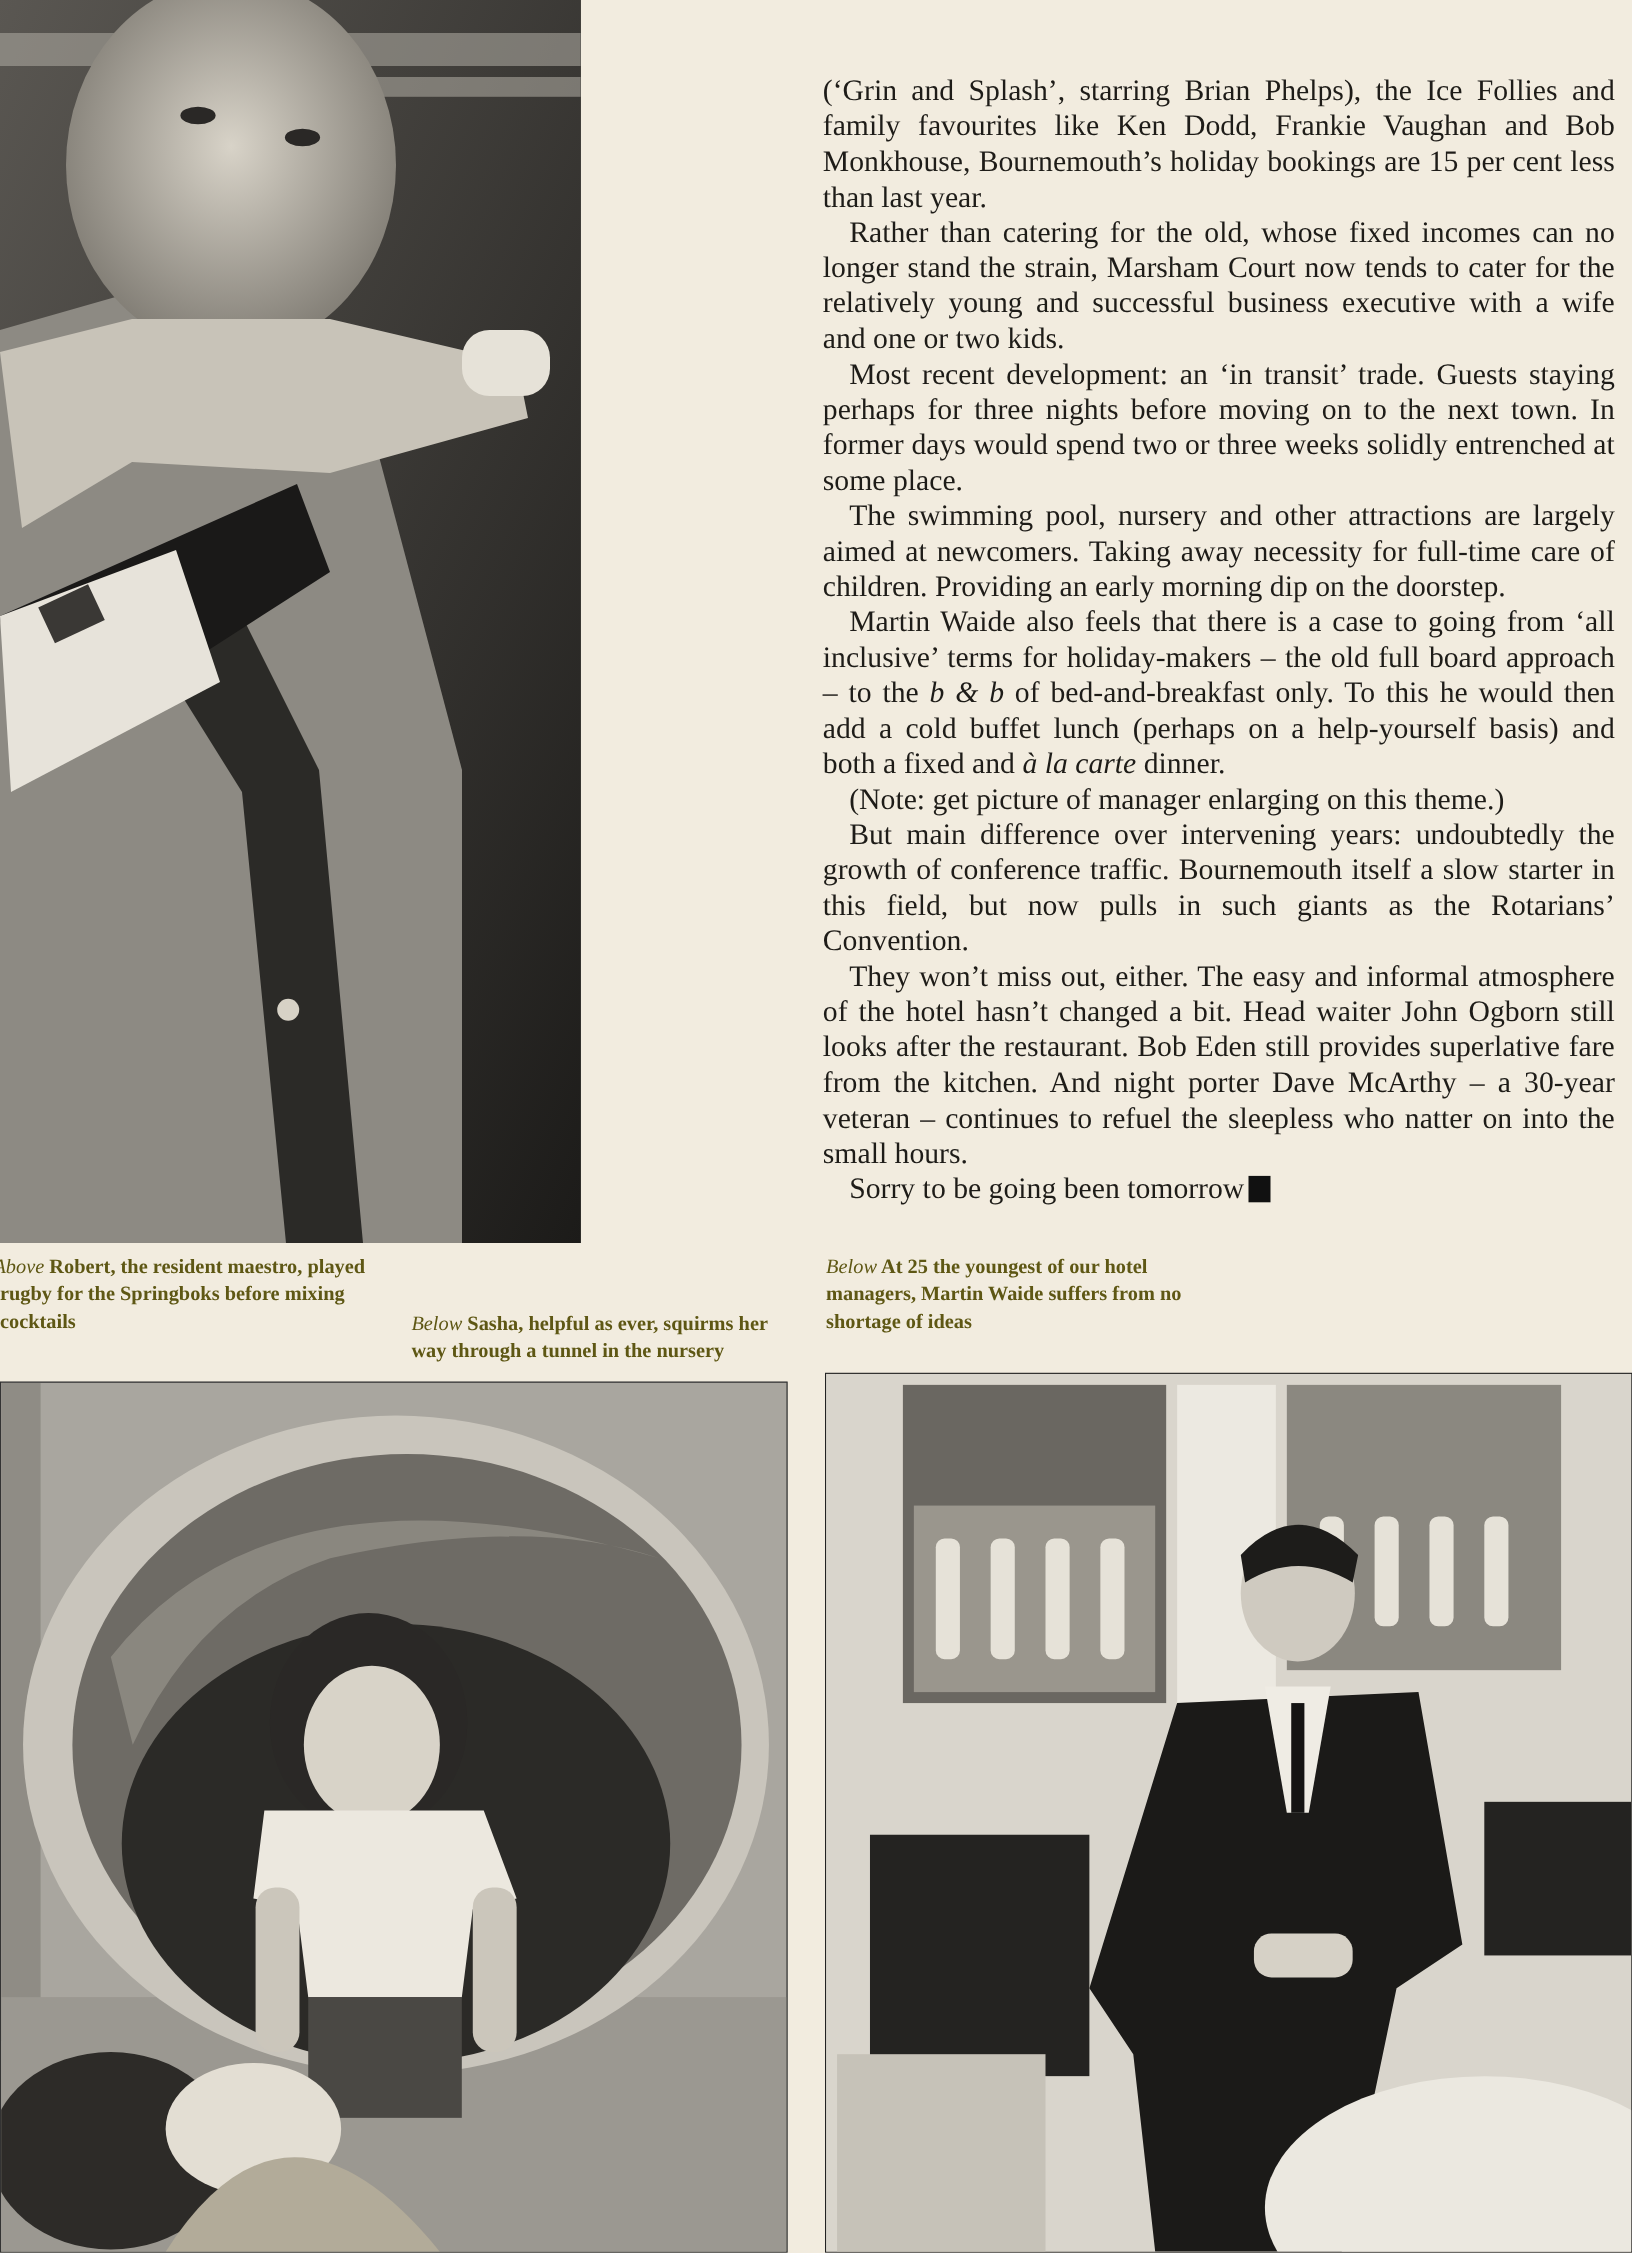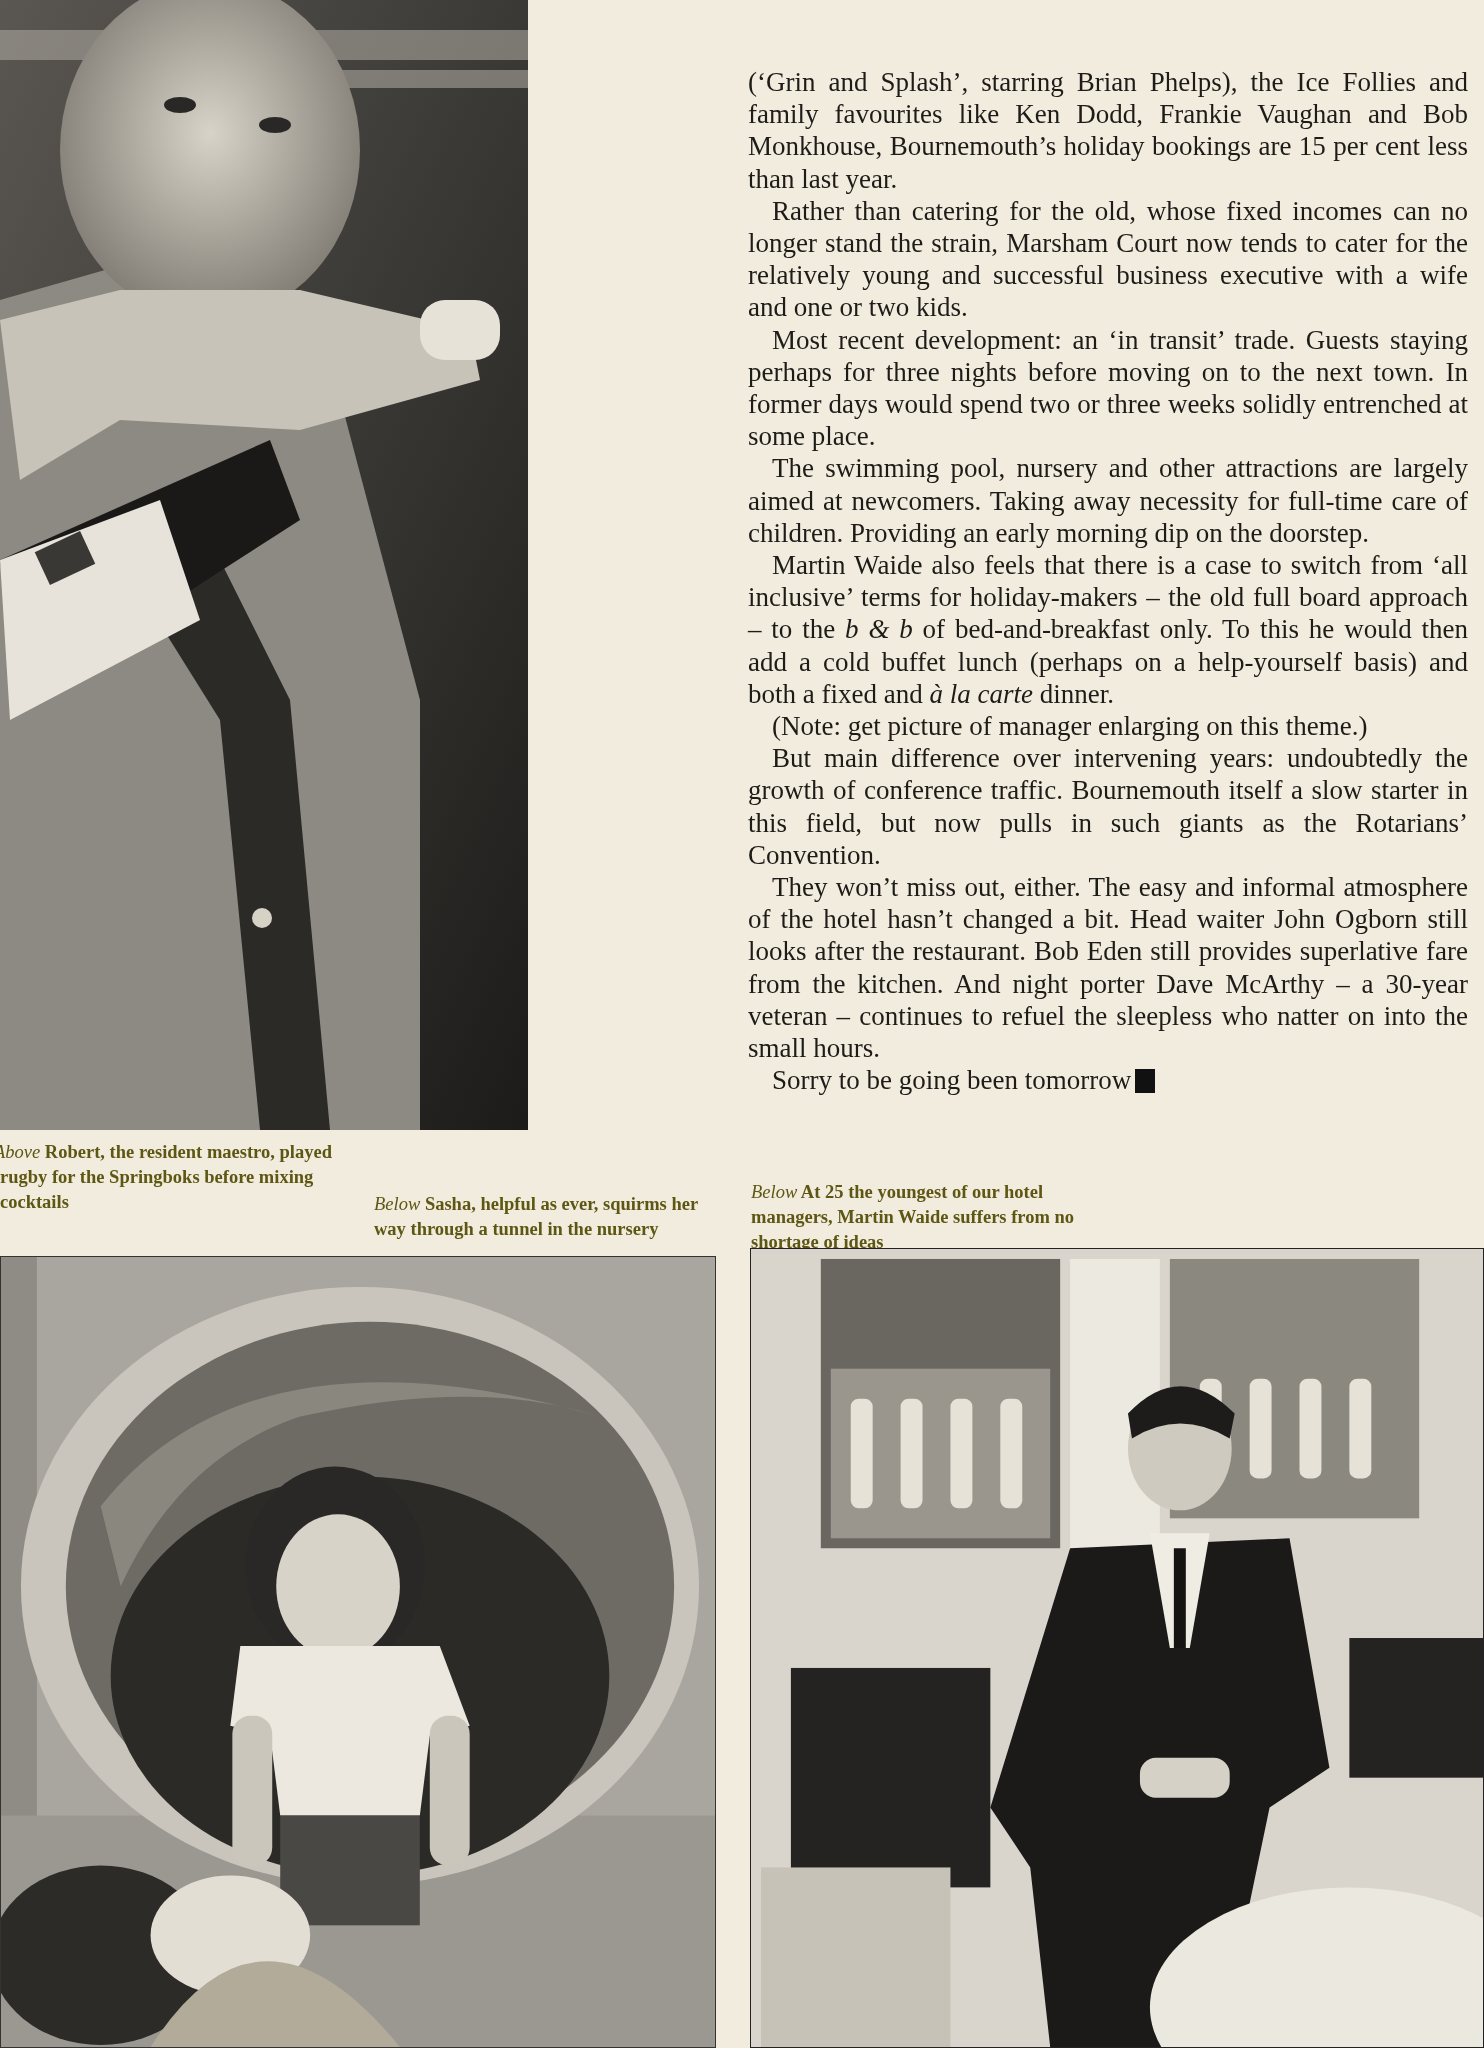--- a/index.html
+++ b/index.html
@@ -24,21 +24,21 @@
   .article p.first { text-indent: 0; }
   .article em { font-style: italic; }
   .end-mark { display: inline-block; width: 20px; height: 24px; background: #111; vertical-align: -4px; margin-left: 4px; }
 
   .caption {
     position: absolute; font-size: 18.5px; line-height: 25px; color: #5e5714; font-weight: bold;
   }
   .caption .dir { font-style: italic; font-weight: normal; }
   #caption-robert { left: 0; top: 1140px; width: 360px; text-indent: -6px; }
   #caption-sasha { left: 374px; top: 1192px; width: 340px; }
-  #caption-martin { left: 751px; top: 1180px; width: 340px; }
+  #caption-martin { left: 751px; top: 1140px; width: 340px; }
 </style>
 </head>
 <body>
 
 <div class="photo" id="photo-robert" aria-label="Robert, the barman, pouring from a bottle">
   <svg viewBox="0 0 528 1130" preserveAspectRatio="none">
     <defs>
       <linearGradient id="rbg" x1="0" y1="0" x2="1" y2="1">
         <stop offset="0" stop-color="#5a5752"></stop>
         <stop offset="1" stop-color="#1c1b19"></stop>
@@ -67,21 +67,21 @@
     <path d="M0 560 L160 500 L200 620 L10 720 Z" fill="#e7e3da"></path>
     <rect x="40" y="540" width="50" height="36" fill="#3a3835" transform="rotate(-25 65 558)"></rect>
   </svg>
 </div>
 
 <div class="article">
   <p class="first">(‘Grin and Splash’, starring Brian Phelps), the Ice Follies and family favourites like Ken Dodd, Frankie Vaughan and Bob Monkhouse, Bournemouth’s holiday bookings are 15 per cent less than last year.</p>
   <p>Rather than catering for the old, whose fixed incomes can no longer stand the strain, Marsham Court now tends to cater for the relatively young and successful business executive with a wife and one or two kids.</p>
   <p>Most recent development: an ‘in transit’ trade. Guests staying perhaps for three nights before moving on to the next town. In former days would spend two or three weeks solidly entrenched at some place.</p>
   <p>The swimming pool, nursery and other attractions are largely aimed at newcomers. Taking away necessity for full-time care of children. Providing an early morning dip on the doorstep.</p>
-  <p><span>Martin Waide also feels that there is a case to switch from ‘all inclusive’ terms for holiday-makers – the old full board approach – to the </span><em>b &amp; b</em><span> of bed-and-breakfast only. To this he would then add a cold buffet lunch (perhaps on a help-yourself basis) and both a fixed and </span><em>à la carte</em><span> dinner.</span></p>
+  <p><span>Martin Waide also feels that there is a case to going from ‘all inclusive’ terms for holiday-makers – the old full board approach – to the </span><em>b &amp; b</em><span> of bed-and-breakfast only. To this he would then add a cold buffet lunch (perhaps on a help-yourself basis) and both a fixed and </span><em>à la carte</em><span> dinner.</span></p>
   <p>(Note: get picture of manager enlarging on this theme.)</p>
   <p>But main difference over intervening years: undoubtedly the growth of conference traffic. Bournemouth itself a slow starter in this field, but now pulls in such giants as the Rotarians’ Convention.</p>
   <p>They won’t miss out, either. The easy and informal atmosphere of the hotel hasn’t changed a bit. Head waiter John Ogborn still looks after the restaurant. Bob Eden still provides superlative fare from the kitchen. And night porter Dave McArthy – a 30-year veteran – continues to refuel the sleepless who natter on into the small hours.</p>
   <p><span>Sorry to be going been tomorrow</span><span class="end-mark"></span></p>
 </div>
 
 <div class="caption" id="caption-robert">
   <span class="dir">Above</span><span> Robert, the resident maestro, played rugby for the Springboks before mixing cocktails</span>
 </div>
 <div class="caption" id="caption-sasha">

